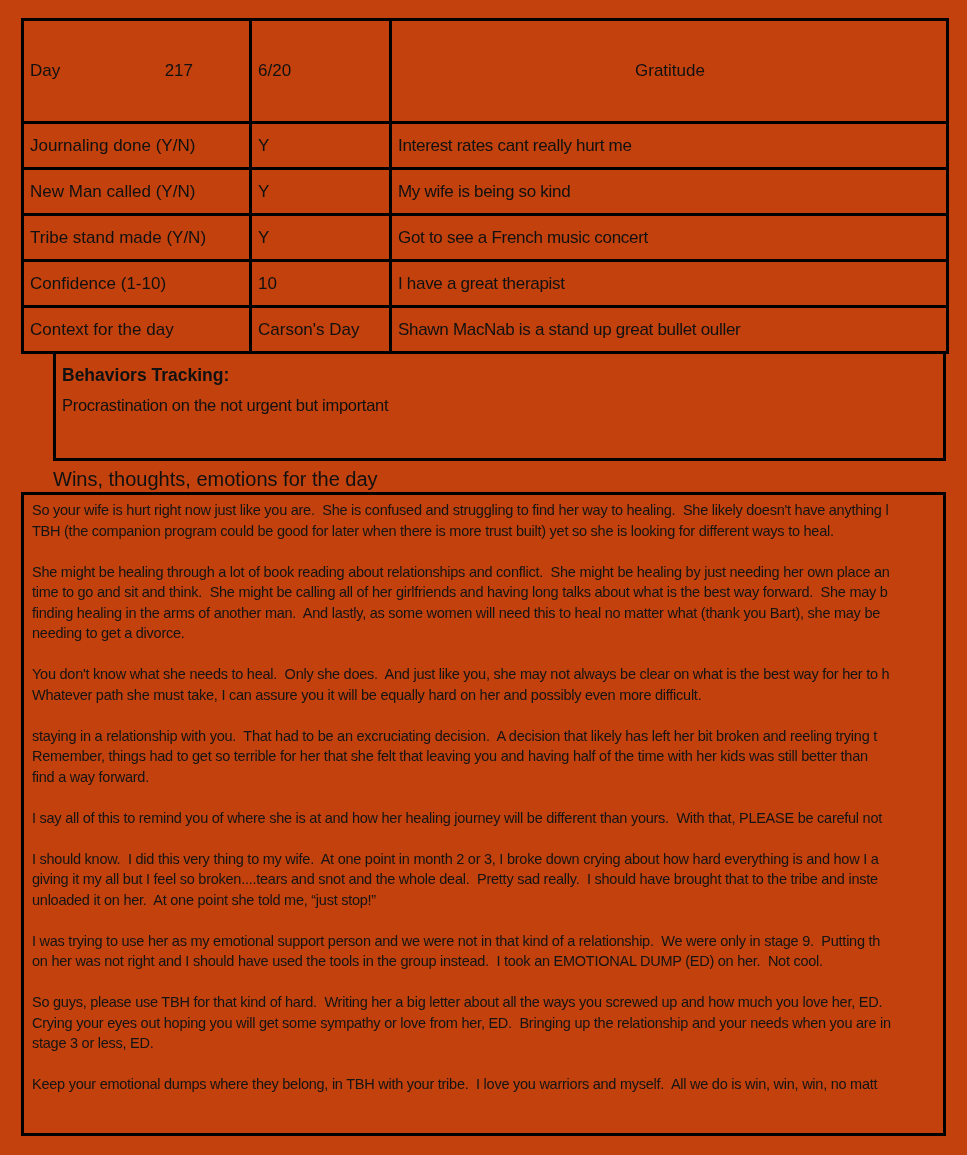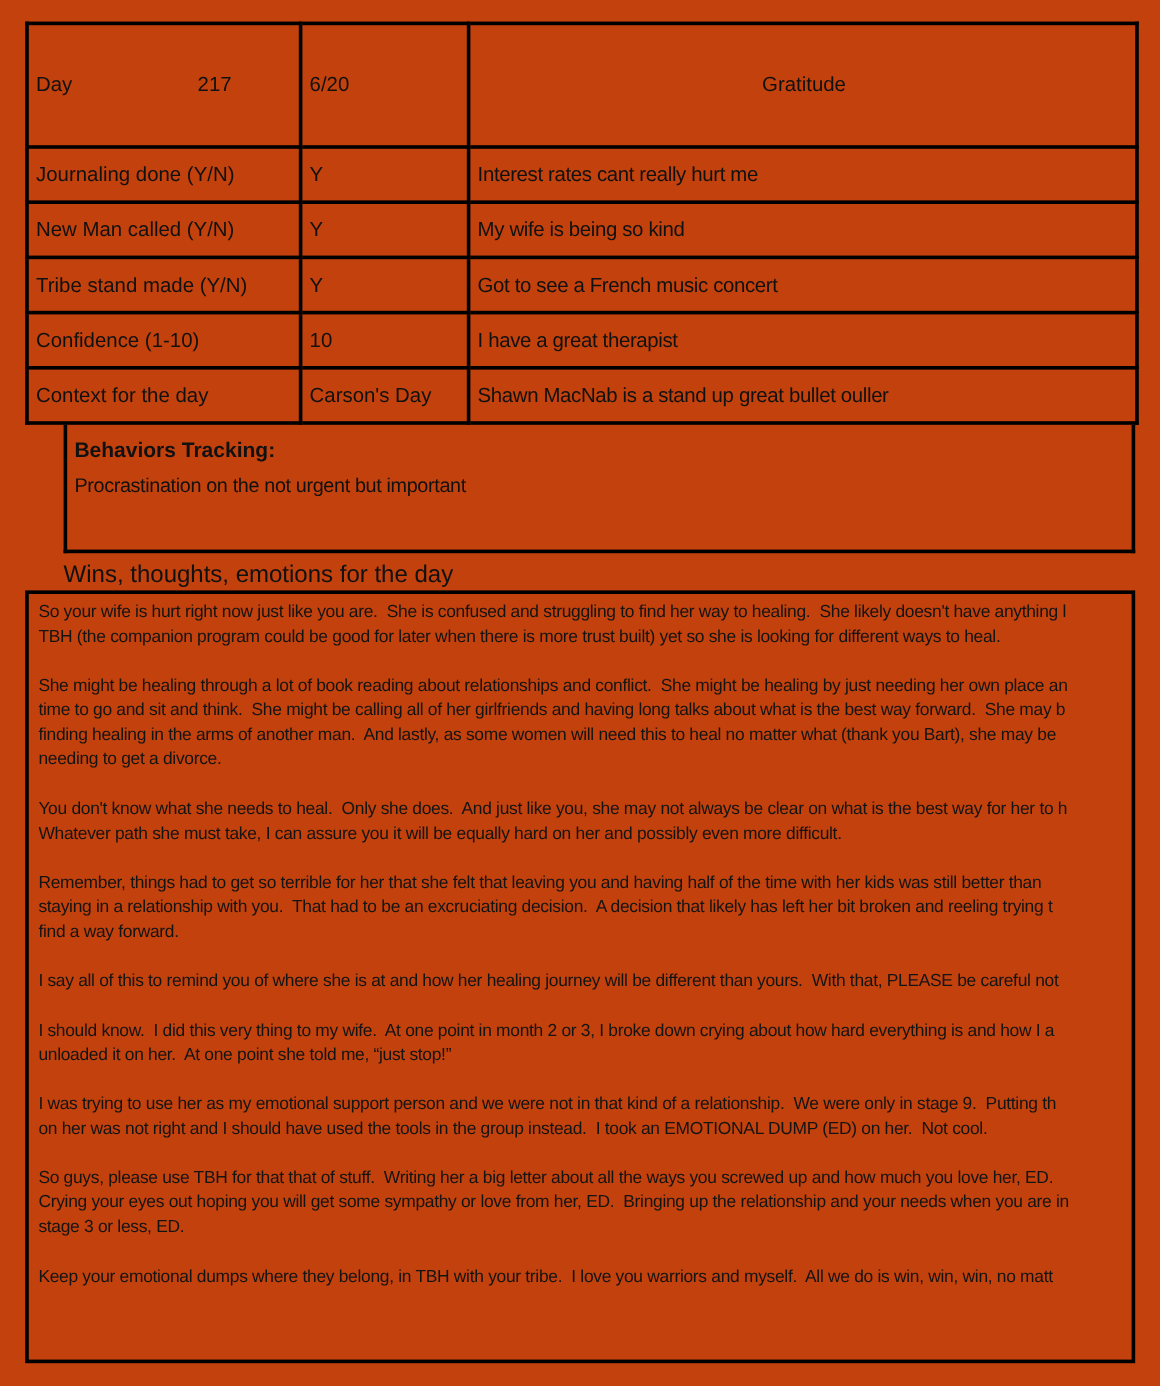--- a/index.html
+++ b/index.html
@@ -158,37 +158,38 @@
             <div class="tline">She might be healing through a lot of book reading about relationships and conflict.  She might be healing by just needing her own place an</div>
             <div class="tline">time to go and sit and think.  She might be calling all of her girlfriends and having long talks about what is the best way forward.  She may b</div>
             <div class="tline">finding healing in the arms of another man.  And lastly, as some women will need this to heal no matter what (thank you Bart), she may be</div>
             <div class="tline">needing to get a divorce.</div>
           </div>
           <div class="para">
             <div class="tline">You don't know what she needs to heal.  Only she does.  And just like you, she may not always be clear on what is the best way for her to h</div>
             <div class="tline">Whatever path she must take, I can assure you it will be equally hard on her and possibly even more difficult.</div>
           </div>
           <div class="para">
+            <div class="tline">staying in a relationship with you.  That had to be an excruciating decision.  A decision that likely has left her bit broken and reeling trying t</div>
             <div class="tline">Remember, things had to get so terrible for her that she felt that leaving you and having half of the time with her kids was still better than</div>
-            <div class="tline">staying in a relationship with you.  That had to be an excruciating decision.  A decision that likely has left her bit broken and reeling trying t</div>
             <div class="tline">find a way forward.</div>
           </div>
           <div class="para">
             <div class="tline">I say all of this to remind you of where she is at and how her healing journey will be different than yours.  With that, PLEASE be careful not</div>
           </div>
           <div class="para">
             <div class="tline">I should know.  I did this very thing to my wife.  At one point in month 2 or 3, I broke down crying about how hard everything is and how I a</div>
+            <div class="tline">giving it my all but I feel so broken....tears and snot and the whole deal.  Pretty sad really.  I should have brought that to the tribe and inste</div>
             <div class="tline">unloaded it on her.  At one point she told me, “just stop!”</div>
           </div>
           <div class="para">
             <div class="tline">I was trying to use her as my emotional support person and we were not in that kind of a relationship.  We were only in stage 9.  Putting th</div>
             <div class="tline">on her was not right and I should have used the tools in the group instead.  I took an EMOTIONAL DUMP (ED) on her.  Not cool.</div>
           </div>
           <div class="para">
-            <div class="tline">So guys, please use TBH for that that of stuff.  Writing her a big letter about all the ways you screwed up and how much you love her, ED.</div>
+            <div class="tline">So guys, please use TBH for that kind of hard.  Writing her a big letter about all the ways you screwed up and how much you love her, ED.</div>
             <div class="tline">Crying your eyes out hoping you will get some sympathy or love from her, ED.  Bringing up the relationship and your needs when you are in</div>
             <div class="tline">stage 3 or less, ED.</div>
           </div>
           <div class="para">
             <div class="tline">Keep your emotional dumps where they belong, in TBH with your tribe.  I love you warriors and myself.  All we do is win, win, win, no matt</div>
           </div>
         </div>
     </div>
 
   </div>

